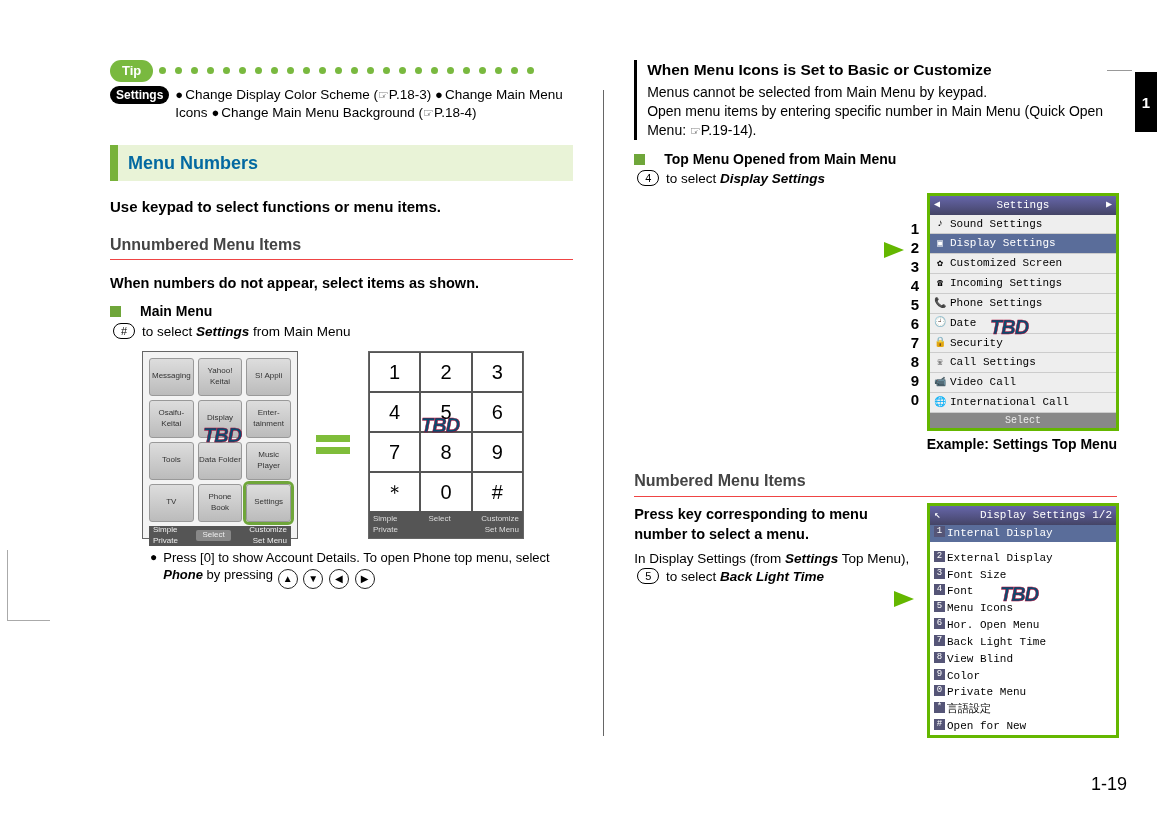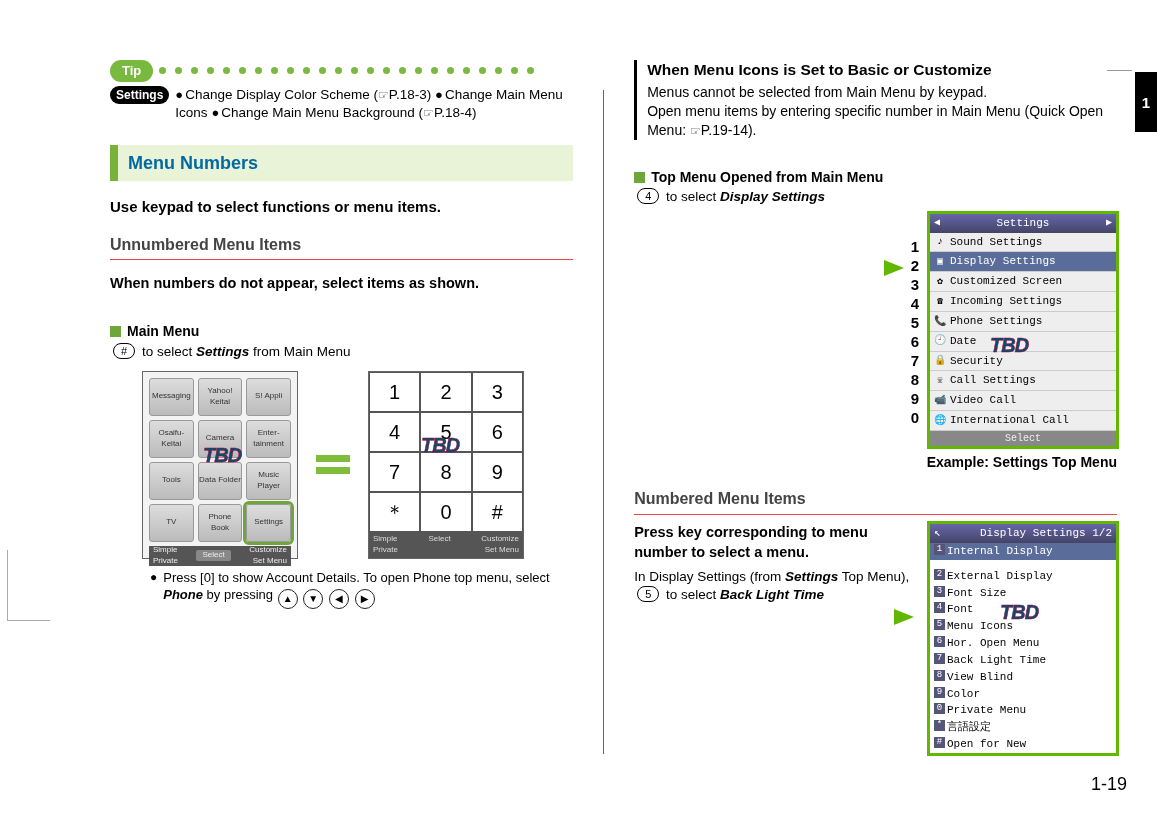--- a/index.html
+++ b/index.html
@@ -83,21 +83,21 @@
   .lead { font-weight: bold; font-size: 15px; margin-top: 16px; }
   .sub-h {
     margin-top: 16px;
     border-bottom: 1px solid #ef4444;
     padding-bottom: 4px;
     font-weight: bold;
     font-size: 16px;
     color: #444;
   }
   .plain { margin-top: 14px; font-size: 14.5px; font-weight: bold; }
-  .sq-line { display: flex; align-items: center; gap: 6px; margin-top: 28px; font-weight: bold; font-size: 14px; }
+  .sq-line { display: flex; align-items: center; gap: 19px; margin-top: 8px; font-weight: bold; font-size: 14px; }
   .sq { width: 11px; height: 11px; background: #6fa63a; display: inline-block; }
   .small { font-weight: normal; font-size: 13.5px; margin-top: 2px; }
   .key { display: inline-block; border: 1px solid #000; border-radius: 9px; padding: 0 7px; font-size: 11px; line-height: 14px; margin: 0 3px; vertical-align: 1px; }
   .dpad { display: inline-flex; align-items: center; justify-content: center; width: 18px; height: 18px; border: 1px solid #222; border-radius: 50%; font-size: 10px; margin: 0 1px; vertical-align: -3px; }
   
   .shot-row { display: flex; align-items: center; gap: 18px; margin-top: 10px; margin-left: 32px;}
   .phone-shot {
     width: 156px; height: 188px;
     border: 1px solid #666;
     display: grid;
@@ -279,21 +279,21 @@
         <span class="key">#</span><span> to select </span><b><i>Settings</i></b><span> from Main Menu</span>
       </div>
 
       <div class="shot-row">
 
         <div class="phone-shot">
           <div class="app">Messaging</div>
           <div class="app">Yahoo! Keitai</div>
           <div class="app">S! Appli</div>
           <div class="app">Osaifu-Keitai</div>
-          <div class="app">Camera</div>
+          <div class="app">Display</div>
           <div class="app">Enter-tainment</div>
           <div class="app">Tools</div>
           <div class="app">Data Folder</div>
           <div class="app">Music Player</div>
           <div class="app">TV</div>
           <div class="app">Phone Book</div>
           <div class="app highlight">Settings</div>
           <div class="bottom-bar">
             <span><span>Simple</span><br><span>Private</span></span>
             <span class="mid">Select</span>

